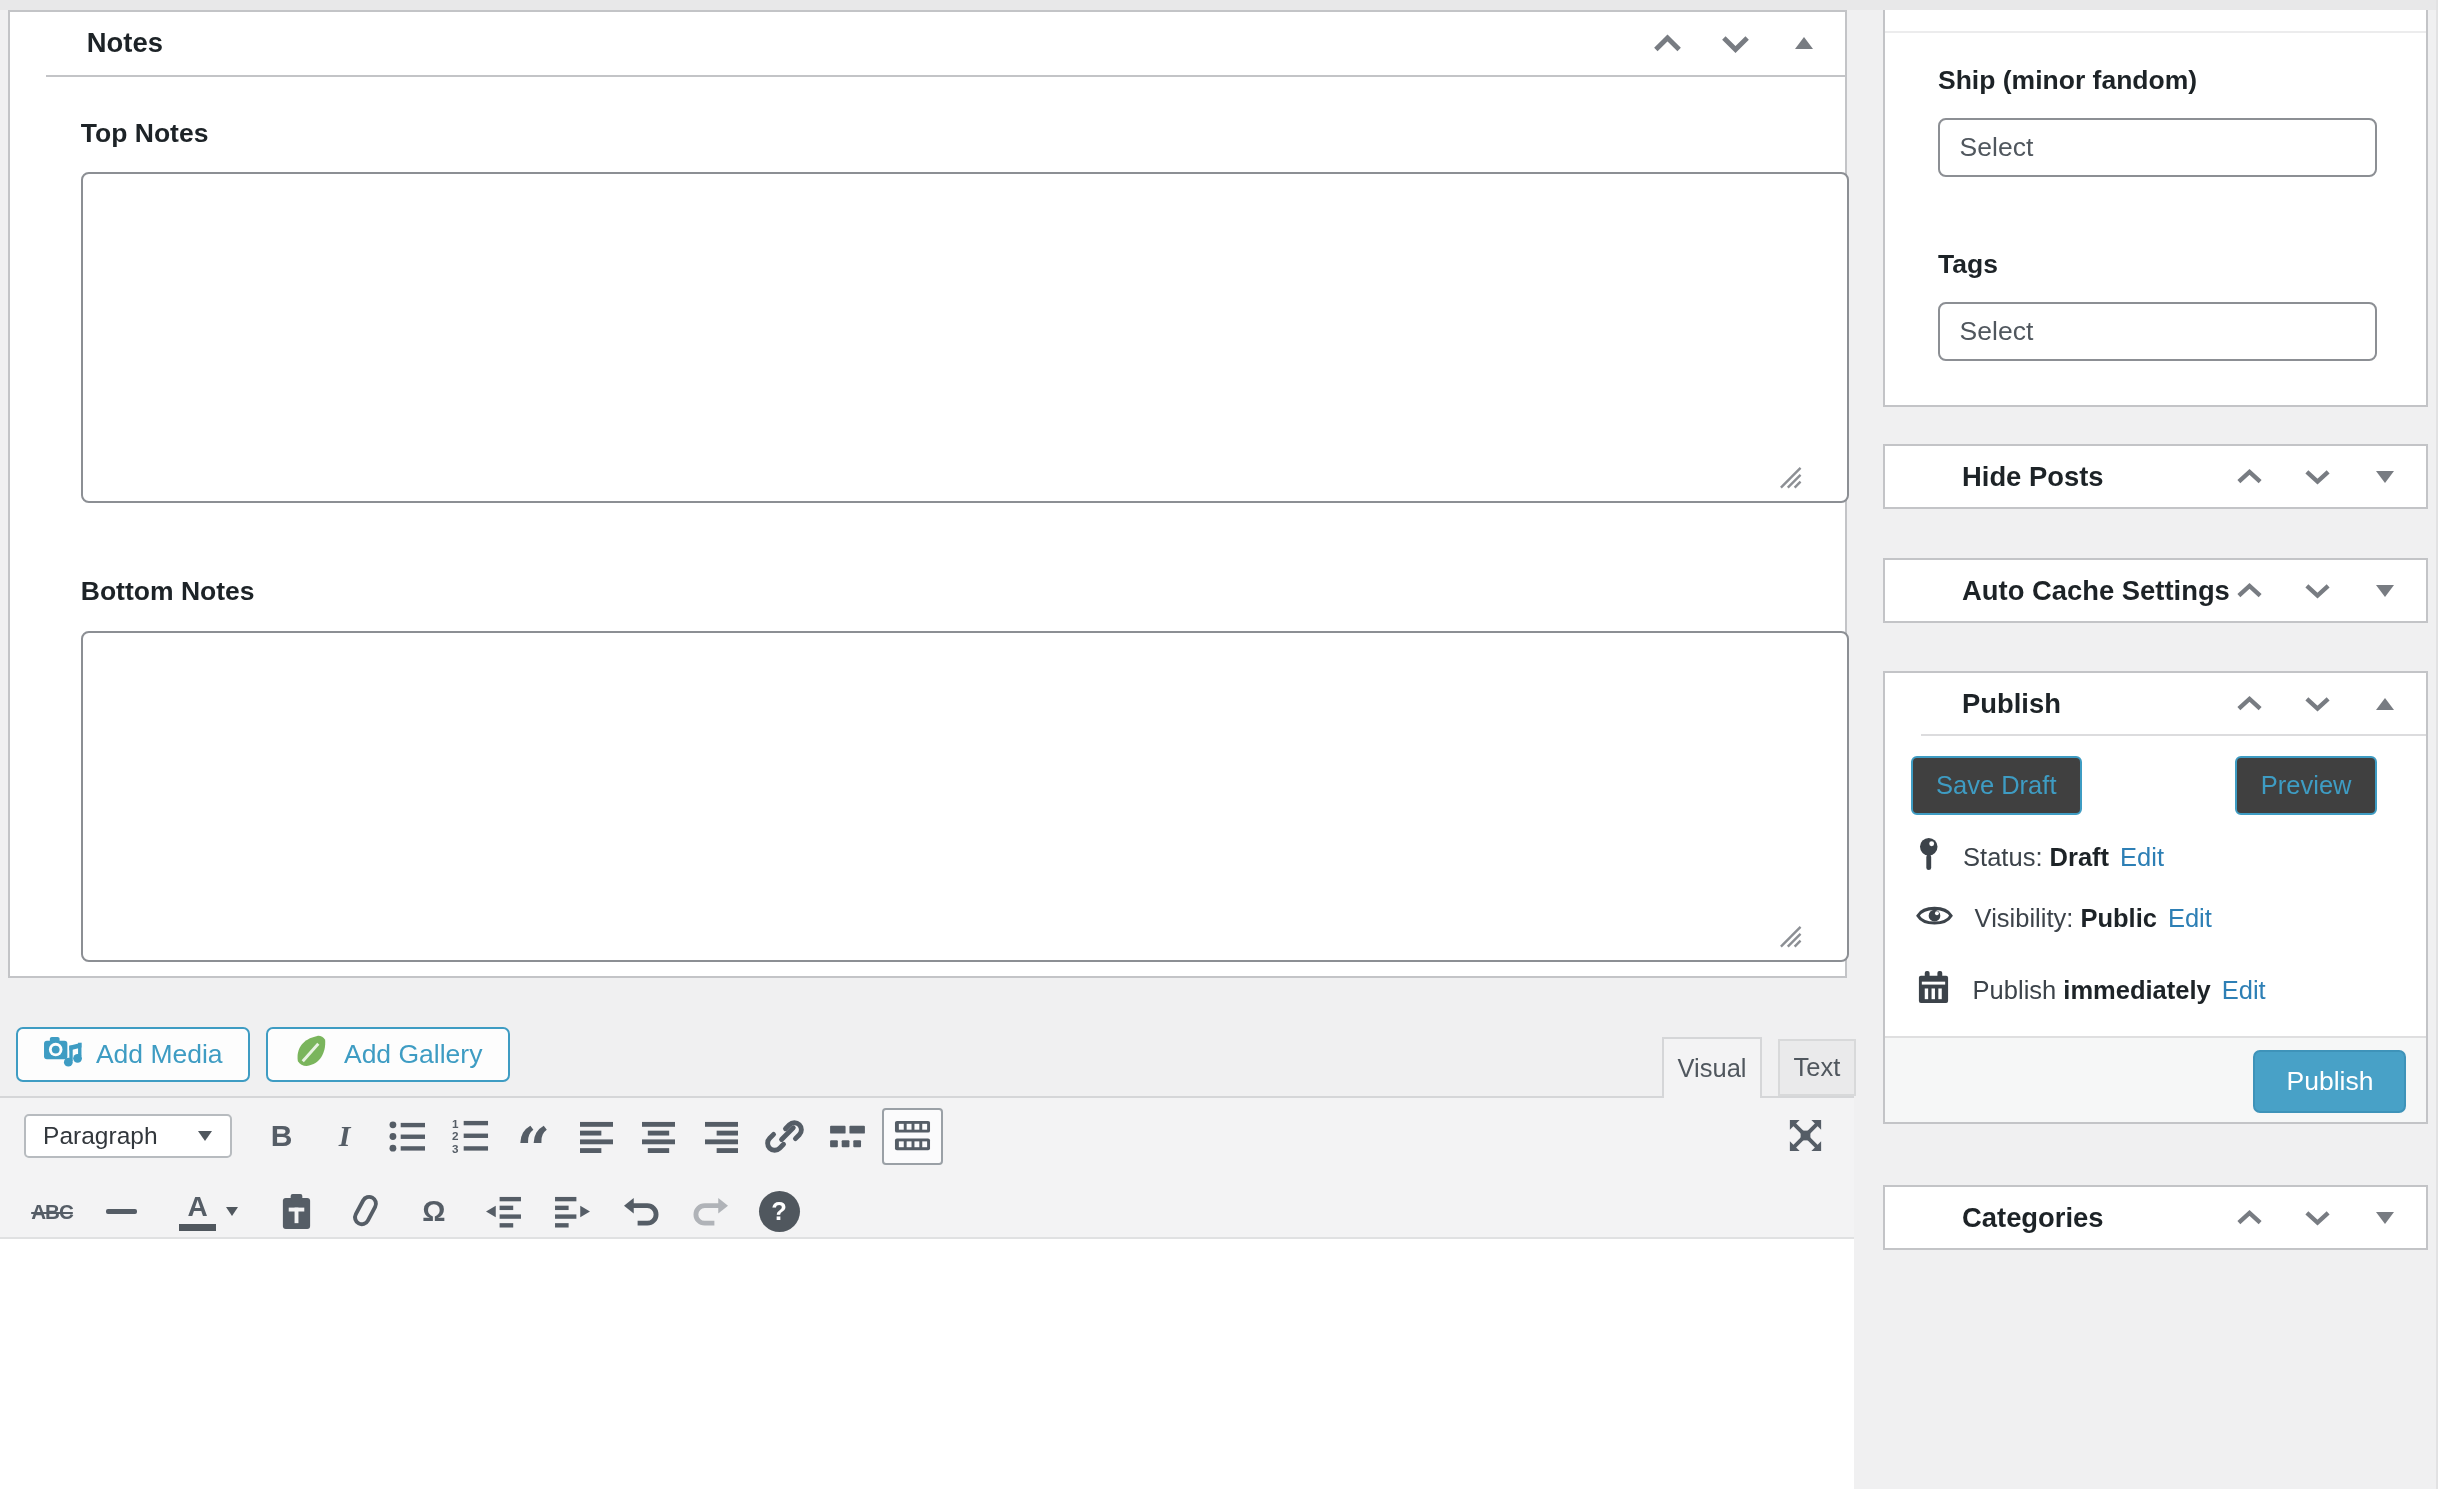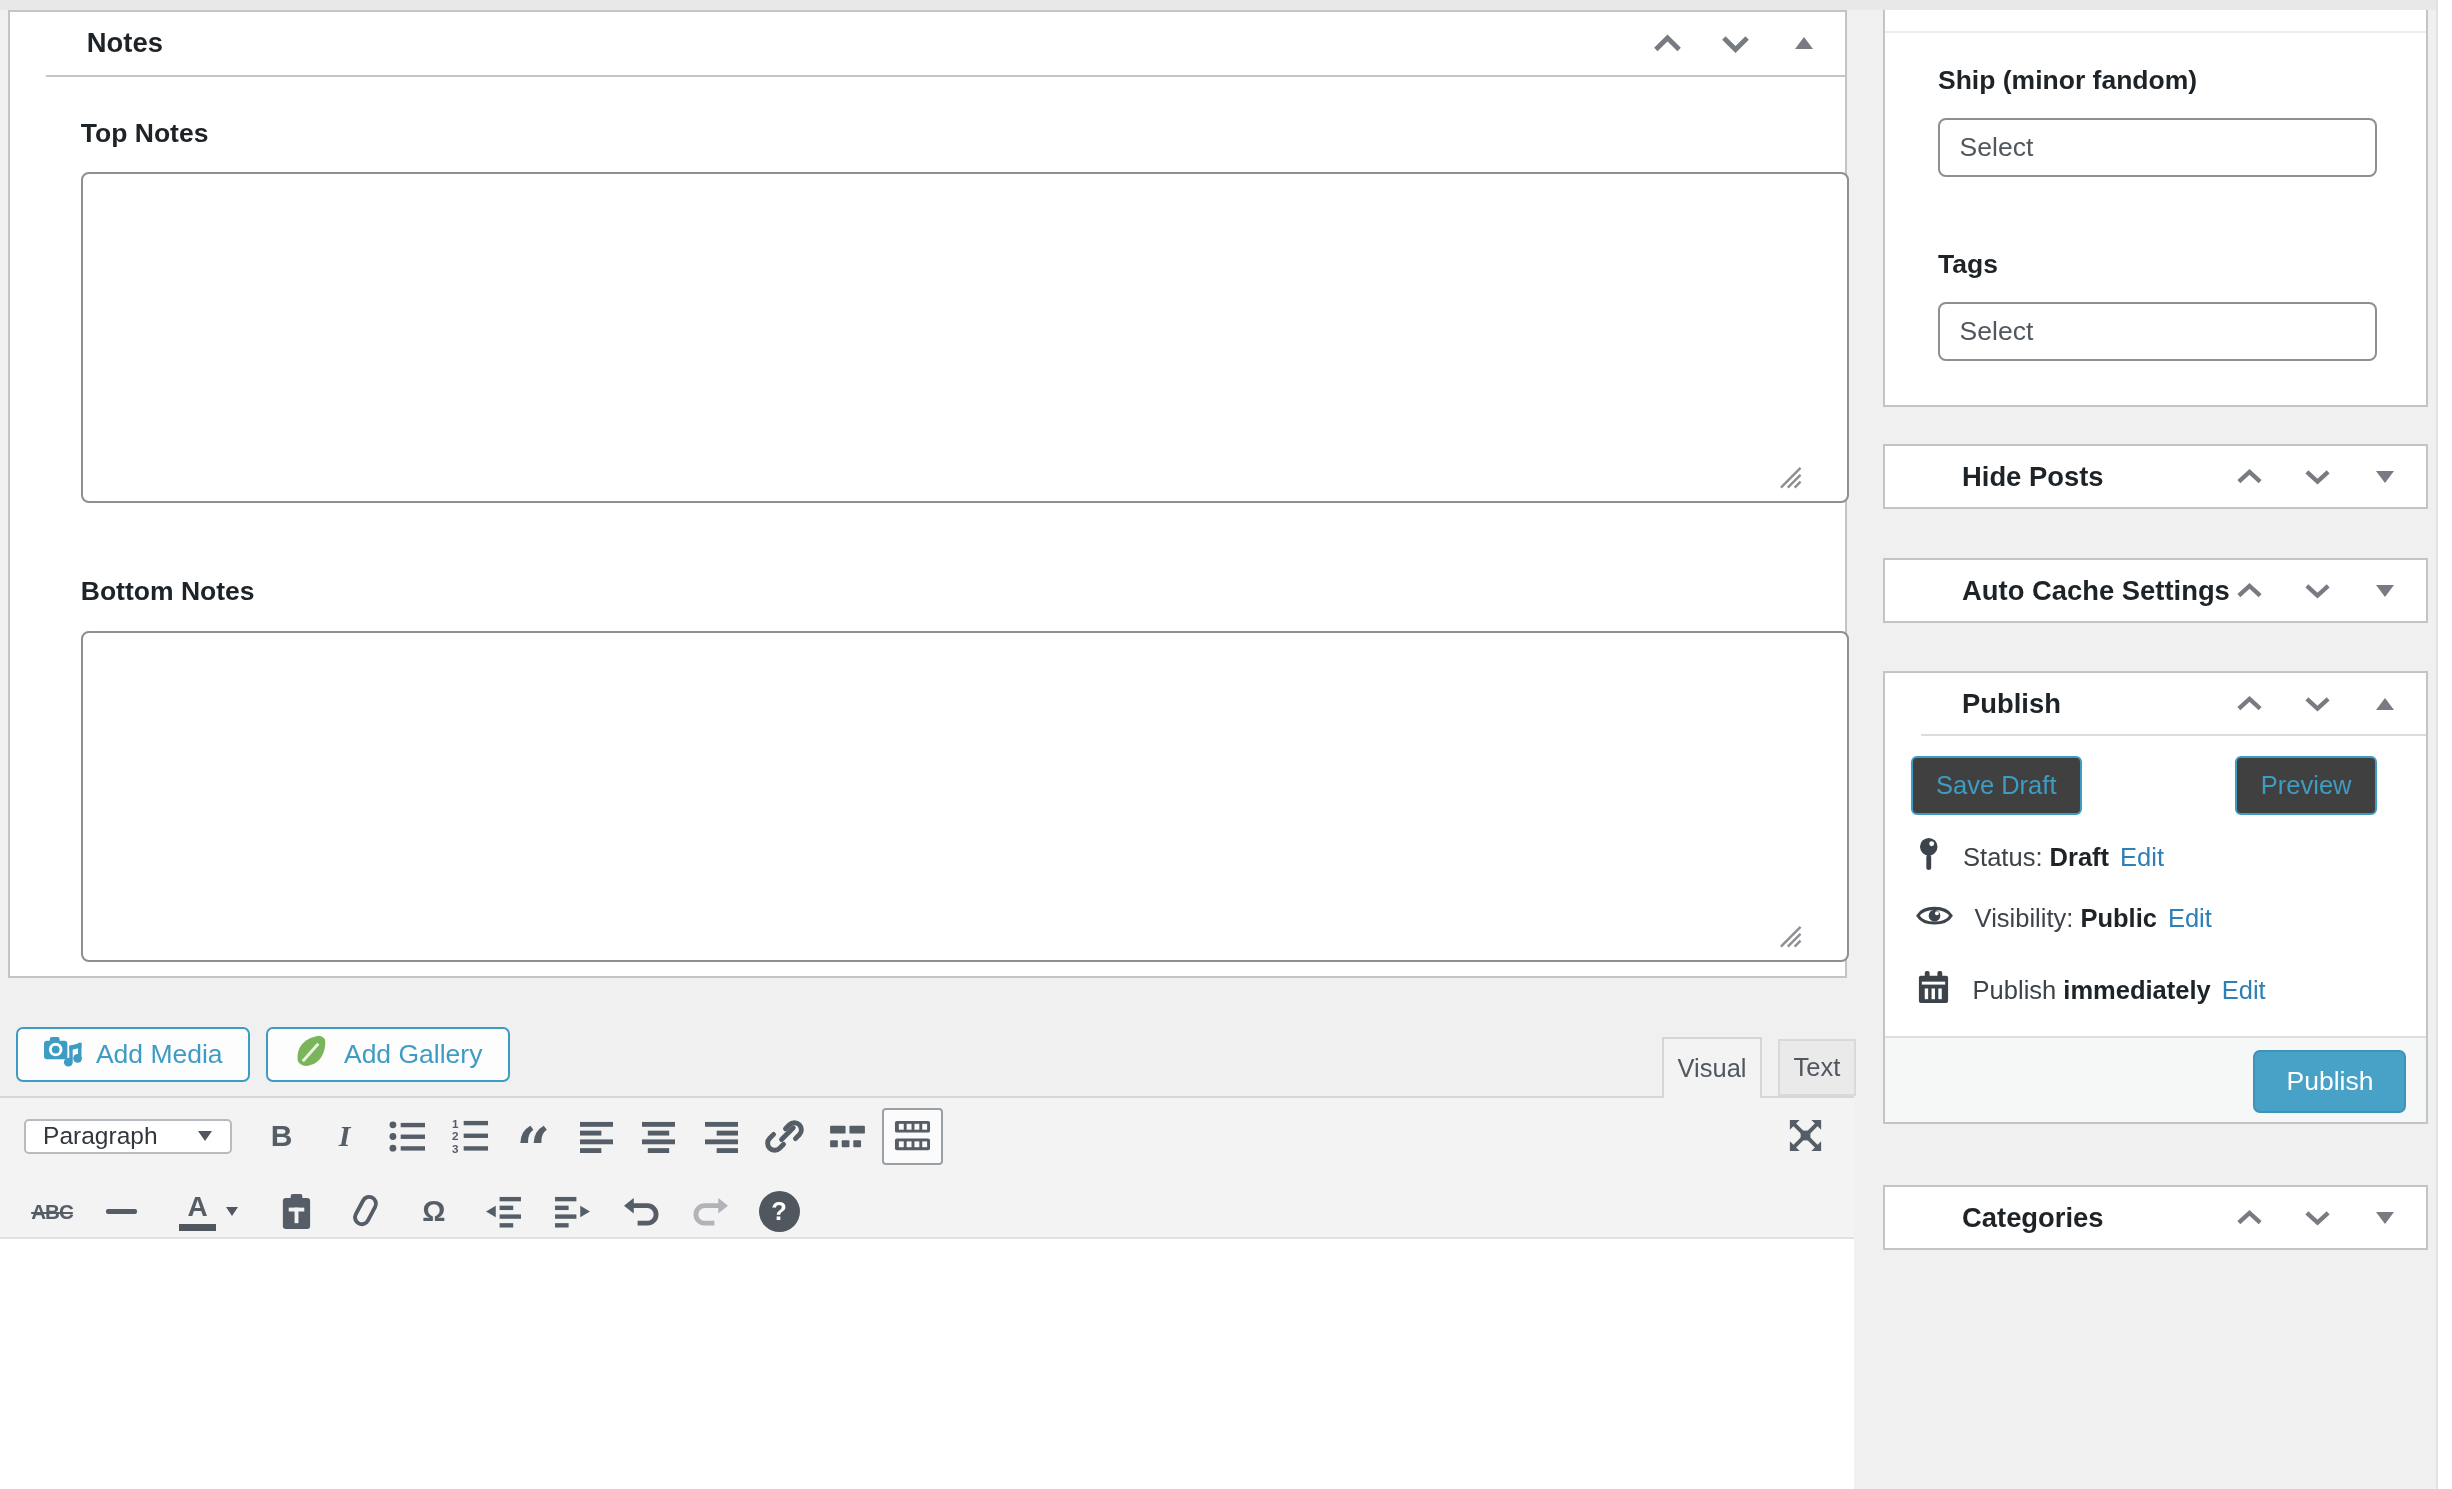--- a/index.html
+++ b/index.html
@@ -57,21 +57,21 @@
   #tb-row2 { top:84px; height:59px; gap:12px;text-align:center; }
   .tbtn { width:57px; height:55px; display:flex; align-items:center; justify-content:center;
           color:#555d66; border-radius:3.9px; cursor:pointer; }
   .tbtn svg { display:block; }
   .glyph-b { font-size:30px; font-weight:900; }
   .glyph-i { font-size:30px; font-weight:bold; font-style:italic; font-family:"Liberation Serif",serif; }
   .glyph-quote { font-size:59px; font-weight:bold; font-family:"DejaVu Serif",serif; line-height:9.8px; padding-top:27.4px; }
   .glyph-strike { font-size:20.6px; font-weight:bold; text-decoration:line-through; letter-spacing:-1px; }
   .glyph-omega { font-size:29px; font-weight:bold; }
   .hr-glyph { width:31px; height:5.9px; background:#555d66; border-radius:2px; }
-  #paragraph-select { width:208px; height:35px; background:#fff; border:2px solid #b7bbbf; border-radius:4.9px;
+  #paragraph-select { width:208px; height:44px; background:#fff; border:2px solid #b7bbbf; border-radius:4.9px;
      display:flex; align-items:center; padding:0 17.6px; margin-right:15.7px; font-size:24.5px; color:#32373c; cursor:pointer; }
   .caret { width:0; height:0; border-left:7.8px solid transparent; border-right:7.8px solid transparent;
            border-top:10.8px solid #50575e; margin-left:auto; }
   #kitchen-sink-btn { border:2px solid #9aa0a6; background:#fbfbfc; width:61px; height:57px; }
   #fullscreen-btn { position:absolute; right:19.6px; top:9.8px; }
   #text-color-btn { width:94px; gap:9.8px; }
   .color-a { display:flex; flex-direction:column; align-items:center; }
   .color-a .a { font-size:28px; font-weight:bold; line-height:29px; }
   .color-a .bar { width:37px; height:6.9px; background:#50575e; margin-top:2.9px; }
   .caret-sm { width:0; height:0; border-left:6.9px solid transparent; border-right:6.9px solid transparent;

